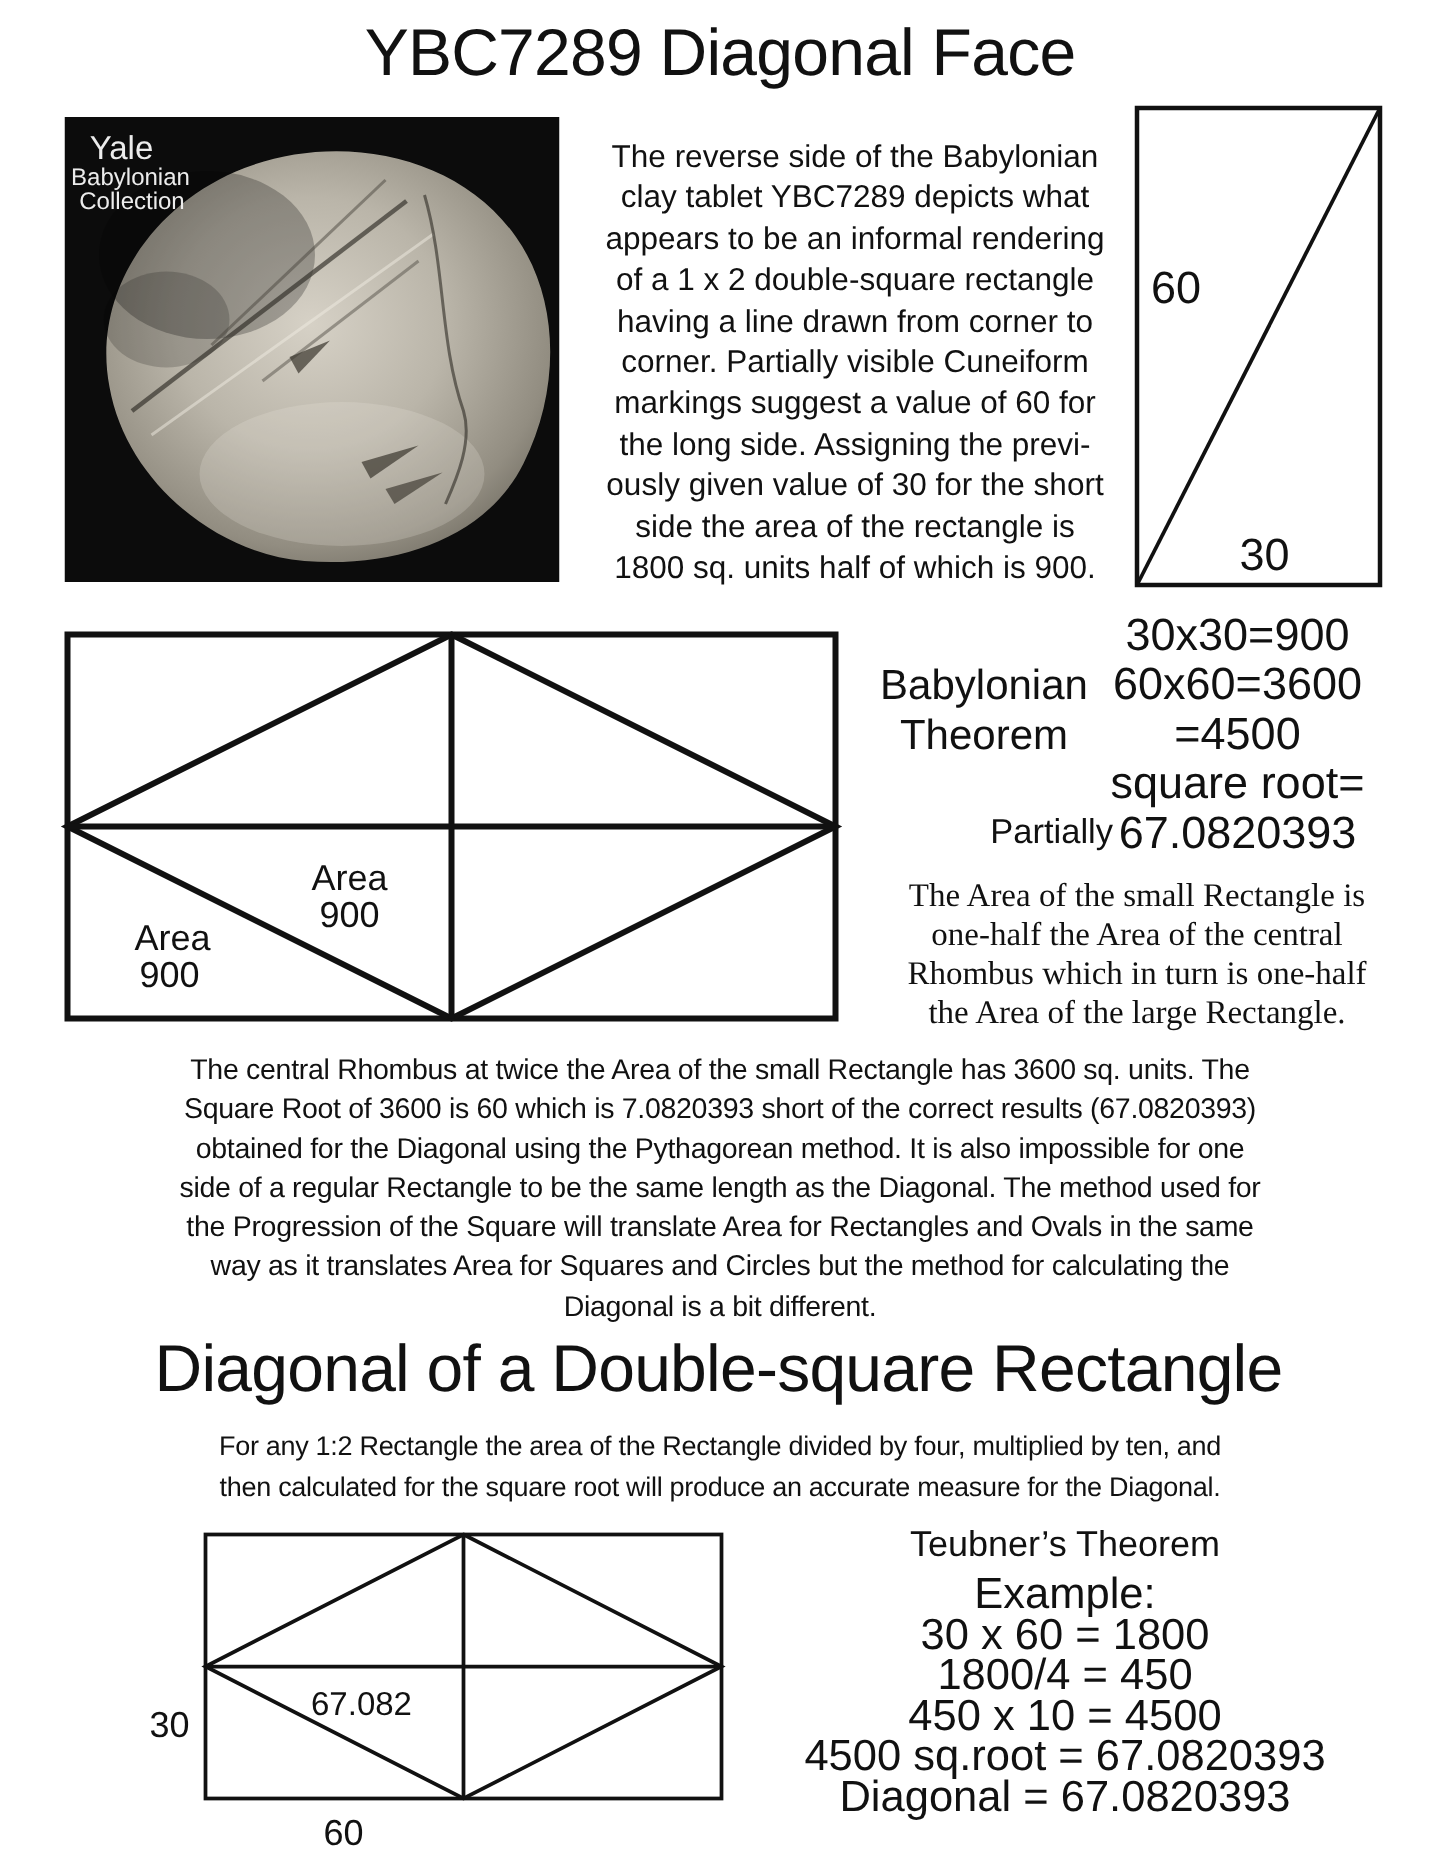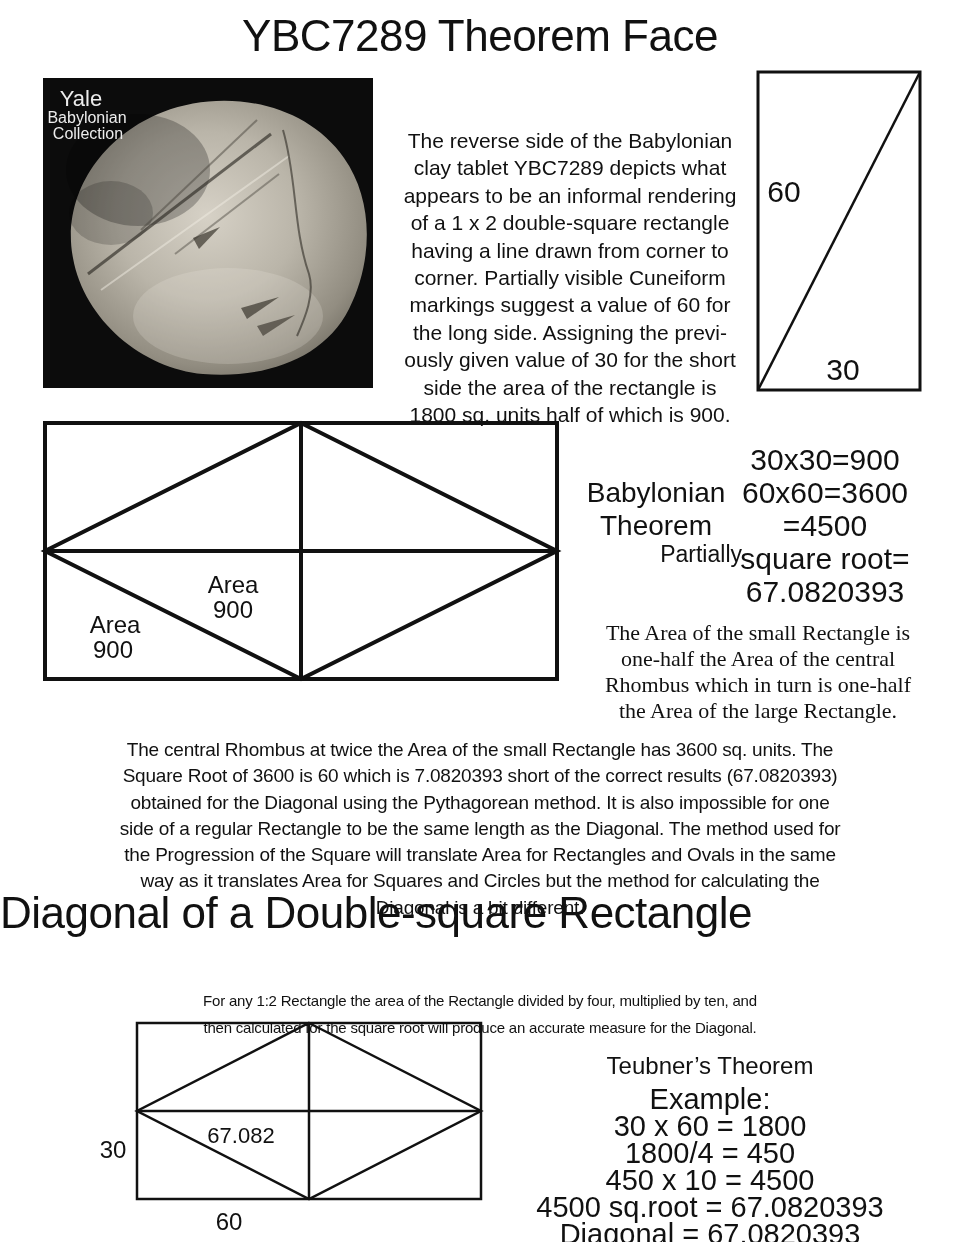--- a/index.html
+++ b/index.html
@@ -3,52 +3,52 @@
 <meta charset="utf-8">
 <style>
   * { margin:0; padding:0; box-sizing:border-box; }
   html,body { background:#ffffff; }
   body {
     width:960px; height:1242px; position:relative; overflow:hidden;
     font-family:"Liberation Sans", sans-serif; color:#111;
   }
   .abs { position:absolute; }
   .pre { white-space:pre-line; }
-  .ctr { text-align:center;margin-top:36px; }
+  .ctr { text-align:center; }
 
   #page-title { top:12px; left:0; width:960px; font-size:44px; line-height:1.1; text-align:center; letter-spacing:-0.5px; }
   #tablet-photo { left:43px; top:78px; }
 
   #intro-paragraph { left:355px; top:91px; width:430px; font-size:21px; line-height:27.4px; }
 
   #diagram-tall { left:750px; top:62px; }
   #diagram-rhombus { left:40px; top:418px; }
   #diagram-small { left:80px; top:1008px; }
 
   #pyth-calc   { left:690px; top:407px; width:270px; font-size:30px; line-height:33px; }
   #pyth-label  { left:556px; top:440px; width:200px; font-size:28px; line-height:33px; }
   #pyth-diagonal-label { left:542px; top:541px; width:200px; text-align:right; font-size:23px; }
 
   #rhombus-note { left:558px; top:584px; width:400px; font-size:22px; line-height:26px;font-family:Liberation Serif, serif; }
 
   #body-paragraph { left:10px; top:701px; width:940px; font-size:19px; line-height:26.3px; letter-spacing:-0.2px; }
 
-  #section2-title { top:888px; left:0; width:855px; font-size:44px; line-height:1.15; text-align:left; letter-spacing:-0.5px; }
-  #section2-intro { left:10px; top:951px; width:940px; font-size:15px; line-height:27px; letter-spacing:-0.2px; }
+  #section2-title { top:888px; left:0; width:855px; font-size:44px; line-height:1.15; text-align:right; letter-spacing:-0.5px; }
+  #section2-intro { left:10px; top:951px; width:940px; font-size:18px; line-height:27px; letter-spacing:-0.2px; }
 
   #teubner-title   { left:540px; top:1016px; width:340px; font-size:24px; }
   #teubner-example { left:525px; top:1050px; width:370px; font-size:29px; line-height:27px; }
 
   svg text { font-family:"Liberation Sans", sans-serif; fill:#111; }
   .photo-credit { fill:#ececec; }
 </style>
 </head>
 <body>
 
-<div class="abs" id="page-title">YBC7289 Theorem Face</div>
+<div class="abs" id="page-title">YBC7289 Diagonal Face</div>
 
 <svg class="abs" id="tablet-photo" width="330" height="310" viewBox="0 0 330 310">
   <defs>
     <radialGradient id="tabletGrad" cx="46%" cy="42%" r="68%">
       <stop offset="0%" stop-color="#d6d1c6"></stop>
       <stop offset="45%" stop-color="#bab5a9"></stop>
       <stop offset="80%" stop-color="#928d81"></stop>
       <stop offset="100%" stop-color="#6b675d"></stop>
     </radialGradient>
   </defs>

